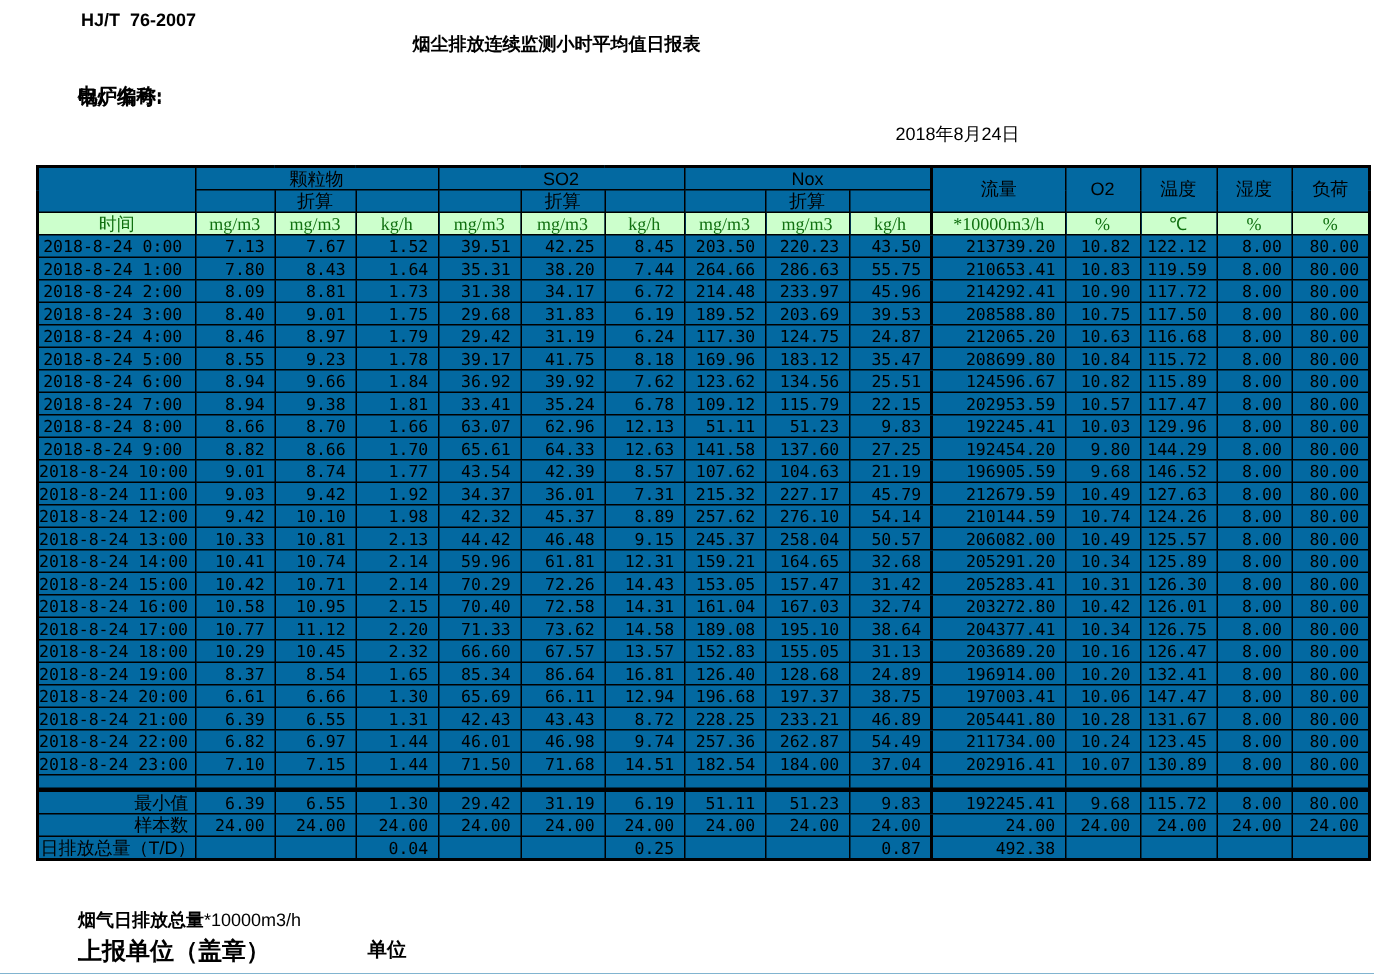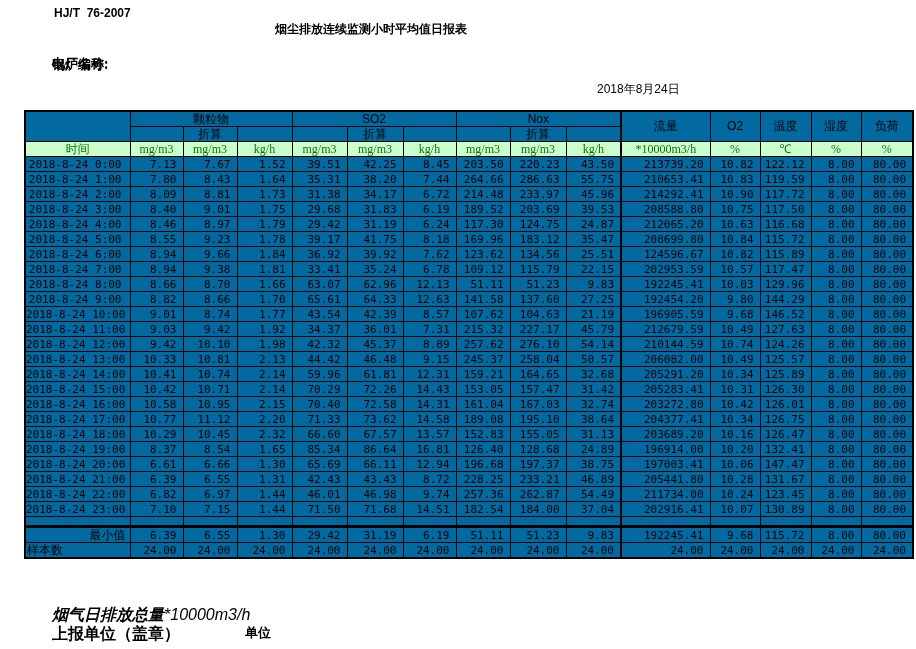--- a/index.html
+++ b/index.html
@@ -28,21 +28,21 @@
   .main thead td{text-align:center;font-size:12px;}
   .green{background:var(--green-bg,#ccffcc);color:var(--green-text,#107010);font-size:11px;text-align:center;font-family:Liberation Serif, serif;}
   td.time-h{text-align:center;font-size:12px;}
   td.num,td.time{font-family:"DejaVu Sans Mono","Liberation Mono",monospace;text-align:right;padding-right:6px;}
   td.time{padding-right:8px;}
   td.slabel{font-size:12px;text-align:right;padding-right:4px;}
   .summary tr:last-child td.slabel{text-align:left;padding-left:1px;padding-right:0;}
   tr.empty td{height:8px;}
   td.flow-b{border-left-width:2px;}
 
-  .flue{left:12px;top:605px;font-size:16px;font-style:italic;}
+  .flue{left:12px;top:605px;font-size:12px;}
   .flue .b{font-weight:bold;}
   .report-unit{left:12px;top:624px;font-weight:bold;font-size:16px;}
   .unit-label{left:205px;top:624px;font-weight:bold;font-size:13px;}
 </style>
 </head>
 <body style="--green-bg: #ccffcc; --green-text: #107010;">
 
 <div>
 
   <div class="abs standard">HJ/T  76-2007</div>
@@ -585,20 +585,37 @@
           <td class="num">24.00</td>
           <td class="num">24.00</td>
           <td class="num">24.00</td>
           <td class="num">24.00</td>
           <td class="num flow-b">24.00</td>
           <td class="num">24.00</td>
           <td class="num">24.00</td>
           <td class="num">24.00</td>
           <td class="num">24.00</td>
         </tr>
+        <tr>
+          <td class="slabel">日排放总量（T/D）</td>
+          <td class="num"></td>
+          <td class="num"></td>
+          <td class="num">0.04</td>
+          <td class="num"></td>
+          <td class="num"></td>
+          <td class="num">0.25</td>
+          <td class="num"></td>
+          <td class="num"></td>
+          <td class="num">0.87</td>
+          <td class="num flow-b">492.38</td>
+          <td class="num"></td>
+          <td class="num"></td>
+          <td class="num"></td>
+          <td class="num"></td>
+        </tr>
       </tbody>
   </table>
 
   <div class="abs flue">
     <span class="b">烟气日排放总量</span><span>*10000m3/h</span>
   </div>
   <div class="abs report-unit">上报单位（盖章）</div>
   <div class="abs unit-label">单位</div>
 
 </div>

